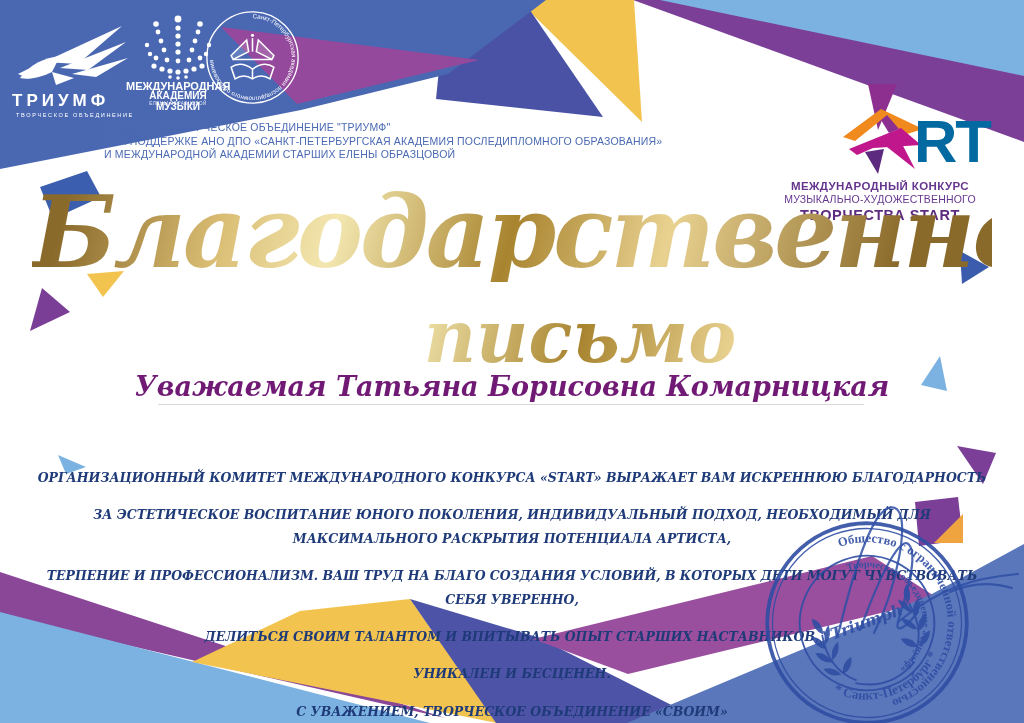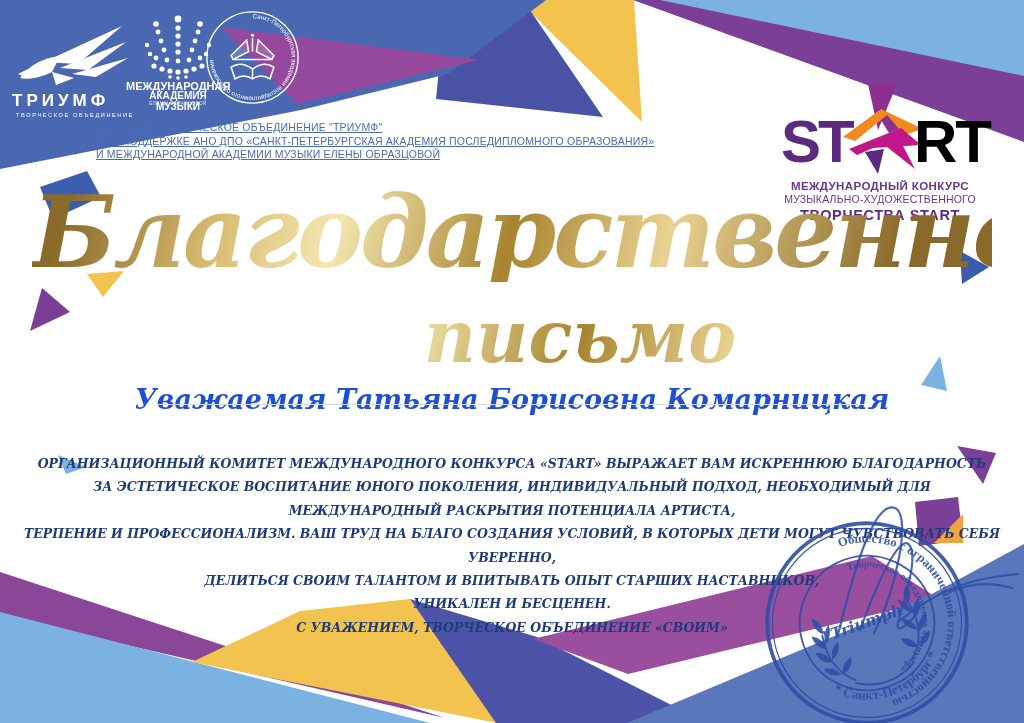--- a/index.html
+++ b/index.html
@@ -36,46 +36,46 @@
 
   
   .triumph-title{left:12px;top:91px;width:126px;text-align:left;color:#fff;
     font-size:17px;font-weight:bold;letter-spacing:4px;}
   .triumph-sub{left:12px;top:112px;width:126px;text-align:center;color:#fff;
     font-size:5.6px;letter-spacing:1.6px;}
   .mus-line1{left:126px;top:80px;width:104px;text-align:center;color:#fff;font-size:11px;font-weight:bold;}
   .mus-line2{left:126px;top:90px;width:104px;text-align:center;color:#fff;font-size:10px;font-weight:bold;}
   .mus-line3{left:126px;top:101px;width:104px;text-align:center;color:#fff;font-size:4.6px;opacity:.85;letter-spacing:.5px;}
 
-  .org-text{left:96px;top:121px;width:620px;color:#4a6ab3;font-size:10.5px;line-height:13.6px;letter-spacing:.2px;text-decoration:underline;}
+  .org-text{left:104px;top:121px;width:620px;color:#4a6ab3;font-size:10.5px;line-height:13.6px;letter-spacing:.2px;}
 
   
   .start-st{left:781px;top:112px;font-size:60px;font-weight:bold;color:#5c2a7e;letter-spacing:-3px;line-height:1;}
-  .start-rt{left:914px;top:112px;font-size:60px;font-weight:bold;color:#000000;letter-spacing:-2px;line-height:1;}
+  .start-rt{left:914px;top:112px;font-size:60px;font-weight:bold;color:#0369a1;letter-spacing:-2px;line-height:1;}
   .start-sub{left:753px;top:180px;width:254px;text-align:center;color:#66368f;}
   .ss1{font-size:11.5px;font-weight:bold;letter-spacing:.4px;}
   .ss2{font-size:10.5px;letter-spacing:.2px;margin-top:1px;}
   .ss3{font-size:14.5px;font-weight:bold;color:#5c2a7e;letter-spacing:.6px;margin-top:2px;}
 
   
   .gold{font-family:"DejaVu Serif",serif;font-style:italic;font-weight:bold;
     background:linear-gradient(105deg,#8a6a2b 4%,#d9bc72 20%,#f3e7b0 32%,#a8842f 50%,#e9d291 66%,#8a6a2b 90%);
     -webkit-background-clip:text;background-clip:text;color:transparent;-webkit-text-fill-color:transparent;
     line-height:1;white-space:nowrap;}
   .gold1{left:32px;top:183px;width:960px;text-align:center;font-size:99px;letter-spacing:-3px;}
   .gold2{left:100px;top:301px;width:960px;text-align:center;font-size:72px;letter-spacing:0px;}
 
-  .recipient{left:32px;top:371px;width:960px;text-align:center;color:#1d4ed8;
-    font-family:"DejaVu Serif",serif;font-style:italic;font-weight:bold;font-size:27px;margin-top:13px;}
+  .recipient{left:32px;top:371px;width:960px;text-align:center;color:#701a75;
+    font-family:"DejaVu Serif",serif;font-style:italic;font-weight:bold;font-size:27px;}
   .rule{left:158px;top:404px;width:706px;height:1px;background:#d9d9d9;}
 
   .body-text{left:22px;top:452px;width:980px;text-align:center;color:#1e3a78;
     font-family:"DejaVu Serif",serif;font-style:italic;font-weight:bold;
     font-size:12.5px;line-height:23.4px;letter-spacing:0px;}
-  .body-text p{margin:0;}
+  .body-text p{margin:14px;}
 
   .stamp{left:762px;top:518px;transform:rotate(-20deg);opacity:.9;}
   .sig{left:800px;top:470px;opacity:.85;}
 </style>
 </head>
 <body>
 
 <div id="page">
 
   <div class="shape sh-lb-tr"></div>
@@ -171,24 +171,23 @@
         <circle cx="50" cy="27" r="1.6" fill="#ffffff" stroke="none"></circle>
       <path d="M30,52 L70,52"></path>
       <path d="M50,62 C42,56 34,56 28,60 L32,72 C38,68 44,68 50,72 C56,68 62,68 68,72 L72,60 C66,56 58,56 50,62 Z"></path>
       <path d="M50,62 L50,72"></path>
     </g>
   </svg>
 
   <div class="abs org-text">
     <div>СА TRIUMPH ТВОРЧЕСКОЕ ОБЪЕДИНЕНИЕ "ТРИУМФ"</div>
     <div>ПРИ ПОДДЕРЖКЕ  АНО ДПО «САНКТ-ПЕТЕРБУРГСКАЯ АКАДЕМИЯ ПОСЛЕДИПЛОМНОГО ОБРАЗОВАНИЯ»</div>
-    <div>И МЕЖДУНАРОДНОЙ АКАДЕМИИ МУЗЫКИ ЕЛЕНЫ ОБРАЗЦОВОЙ</div>
+    <div>И МЕЖДУНАРОДНОЙ АКАДЕМИИ СТАРШИХ ЕЛЕНЫ ОБРАЗЦОВОЙ</div>
   </div>
 
-  <div class="abs start-st">ST</div>
   <svg class="abs" style="left:843px;top:103px" width="80" height="72" viewBox="0 0 80 72">
     <polygon points="0,34 38,6 80,26 64,31 38,17 12,38" fill="#f08a1e"></polygon>
     <polygon points="6,46 58,25 78,42 30,45 14,52" fill="#c0178c"></polygon>
     <polygon points="22,49 35,71 41,46" fill="#5c2a7e"></polygon>
     <polygon points="44,44 72,66 57,37" fill="#c0178c"></polygon>
     <polygon points="38,17 46,30 56,26 44,12" fill="#8d2f8f"></polygon>
   </svg>
   <div class="abs start-rt">RT</div>
   <div class="abs start-sub">
     <div class="ss1">МЕЖДУНАРОДНЫЙ КОНКУРС</div>
@@ -197,21 +196,21 @@
   </div>
 
   <div class="abs gold gold1">Благодарственное</div>
   <div class="abs gold gold2">письмо</div>
 
   <div class="abs recipient">Уважаемая Татьяна Борисовна Комарницкая</div>
   <div class="abs rule"></div>
 
   <div class="abs body-text">
     <p>ОРГАНИЗАЦИОННЫЙ КОМИТЕТ МЕЖДУНАРОДНОГО КОНКУРСА  «START» ВЫРАЖАЕТ ВАМ ИСКРЕННЮЮ БЛАГОДАРНОСТЬ</p>
-    <p>ЗА ЭСТЕТИЧЕСКОЕ ВОСПИТАНИЕ ЮНОГО ПОКОЛЕНИЯ, ИНДИВИДУАЛЬНЫЙ ПОДХОД, НЕОБХОДИМЫЙ ДЛЯ МЕЖДУНАРОДНЫЙ РАСКРЫТИЯ ПОТЕНЦИАЛА АРТИСТА,</p>
+    <p>ЗА ЭСТЕТИЧЕСКОЕ ВОСПИТАНИЕ ЮНОГО ПОКОЛЕНИЯ, ИНДИВИДУАЛЬНЫЙ ПОДХОД, НЕОБХОДИМЫЙ ДЛЯ МАКСИМАЛЬНОГО РАСКРЫТИЯ ПОТЕНЦИАЛА АРТИСТА,</p>
     <p>ТЕРПЕНИЕ И ПРОФЕССИОНАЛИЗМ. ВАШ ТРУД НА БЛАГО СОЗДАНИЯ УСЛОВИЙ, В КОТОРЫХ ДЕТИ МОГУТ ЧУВСТВОВАТЬ СЕБЯ УВЕРЕННО,</p>
     <p>ДЕЛИТЬСЯ СВОИМ ТАЛАНТОМ И ВПИТЫВАТЬ ОПЫТ СТАРШИХ НАСТАВНИКОВ,</p>
     <p>УНИКАЛЕН И БЕСЦЕНЕН.</p>
     <p>С УВАЖЕНИЕМ, ТВОРЧЕСКОЕ ОБЪЕДИНЕНИЕ «СВОИМ»</p>
   </div>
 
   <svg class="abs stamp" width="210" height="210" viewBox="0 0 200 200">
     <defs>
       <path id="stampTop" d="M100,23 a77,77 0 1 1 -0.01,0"></path>
       <path id="stampBottom" d="M32,128 A74,74 0 0 0 168,128"></path>

